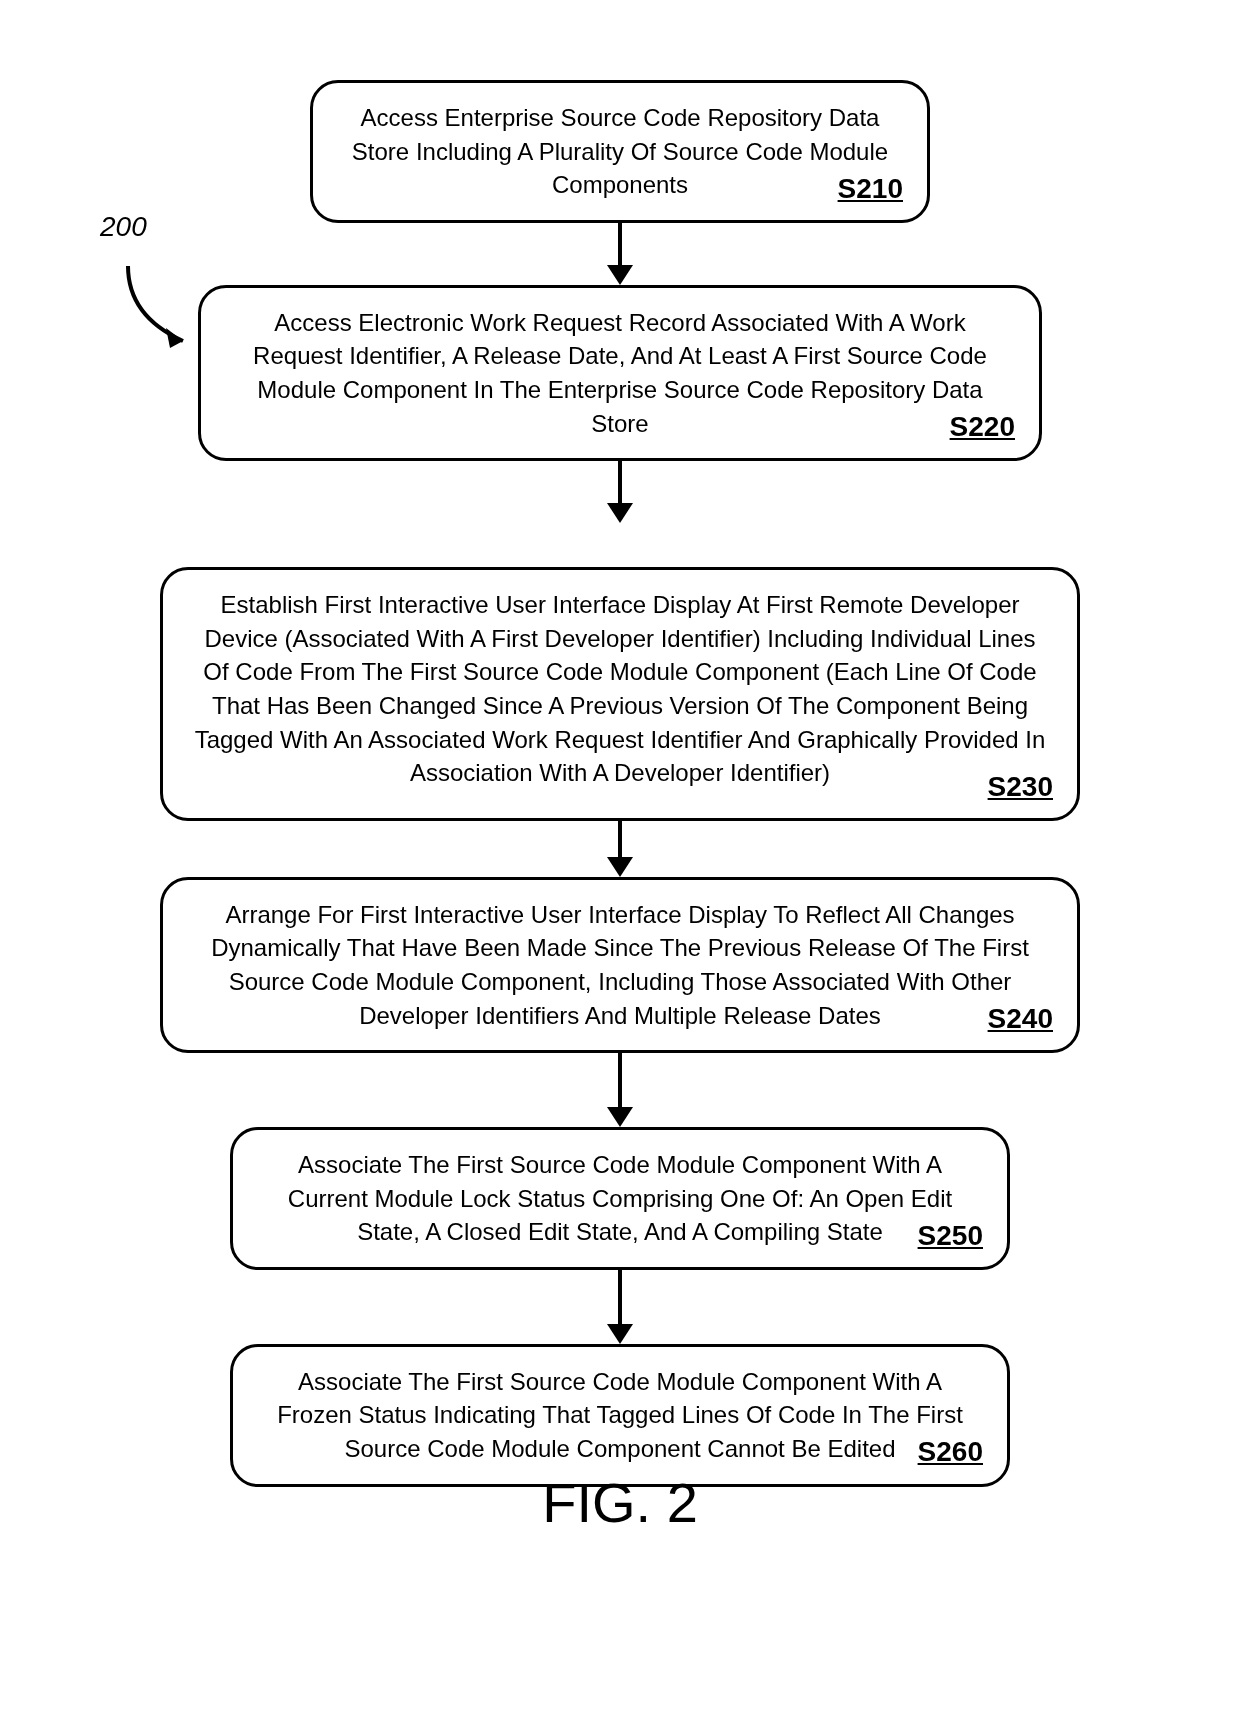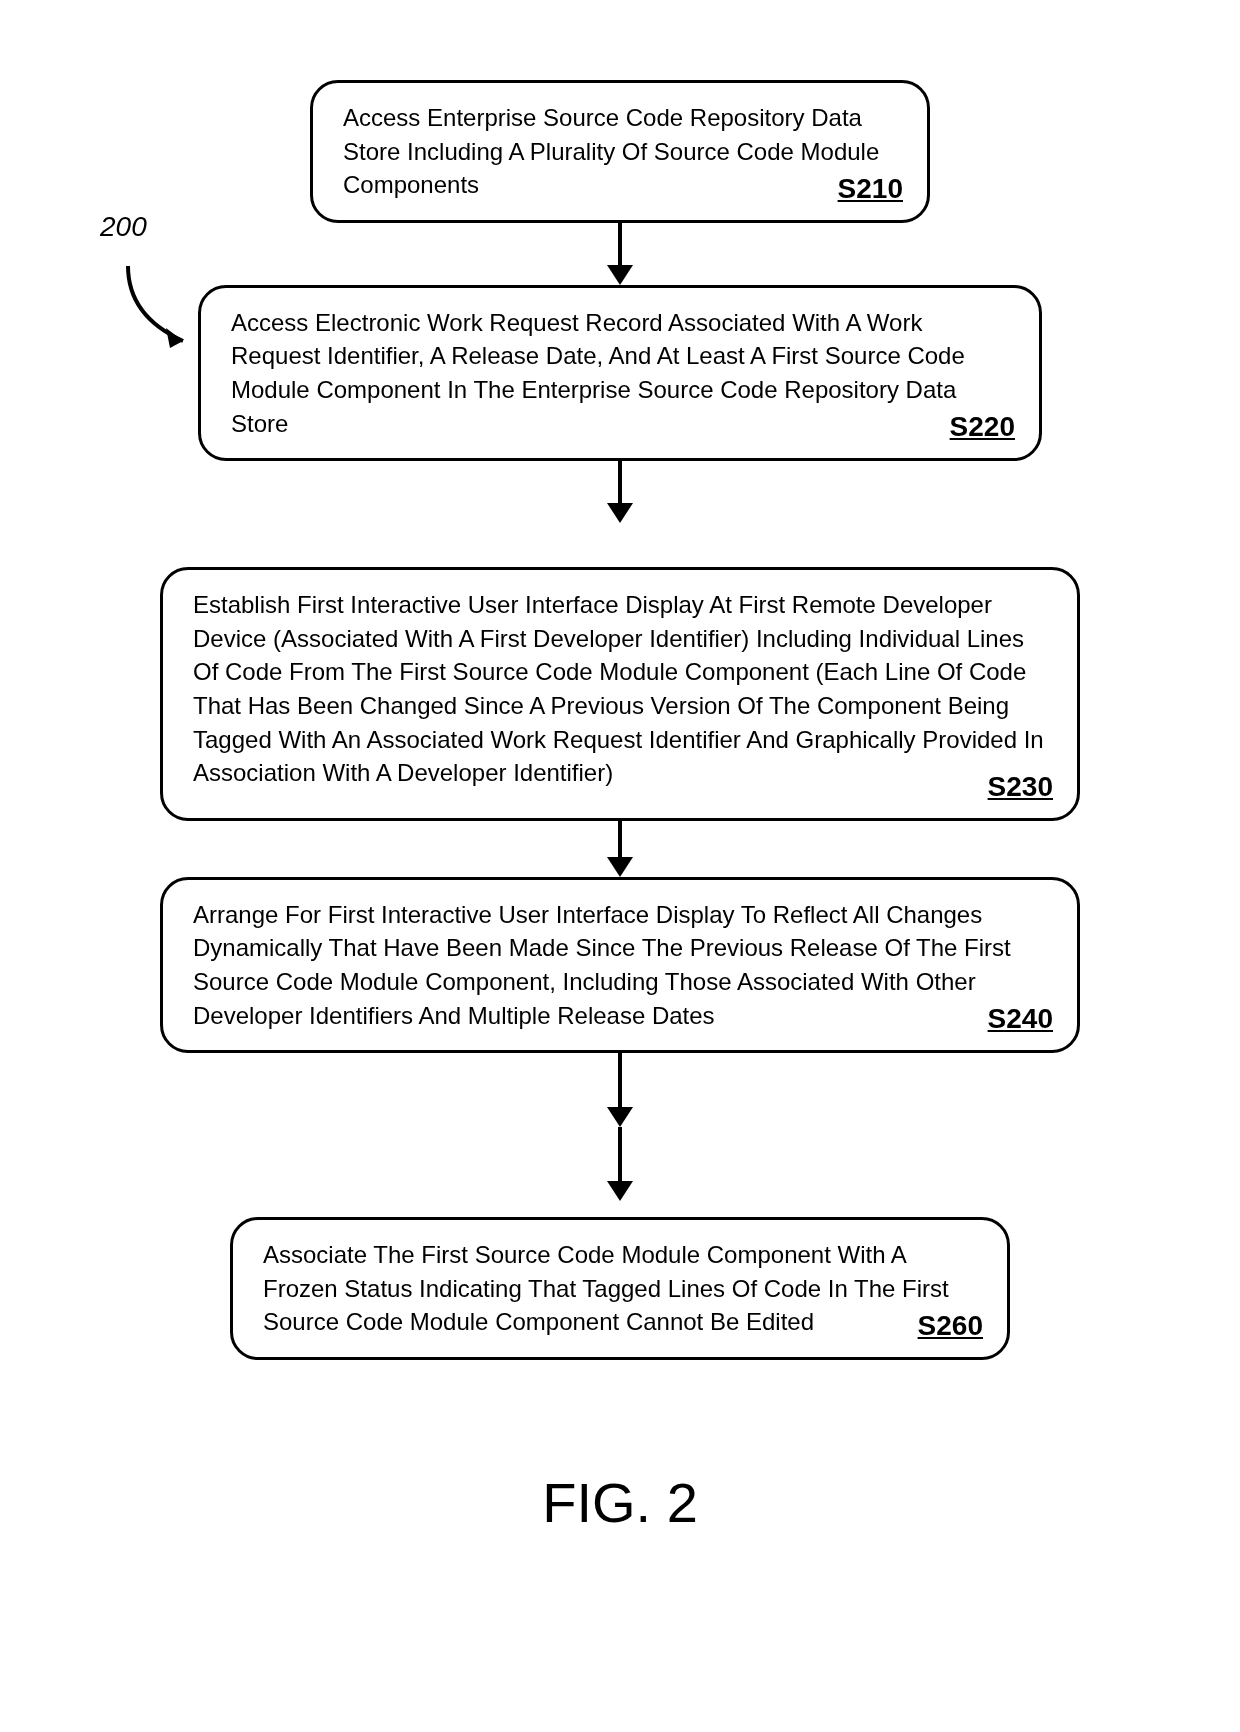--- a/index.html
+++ b/index.html
@@ -22,20 +22,21 @@
       display: flex;
       flex-direction: column;
       align-items: center;
     }
     .step {
       border: 3px solid #000;
       border-radius: 28px;
       background: #fff;
       padding: 18px 30px 18px 30px;
       position: relative;
+      text-align: center;
       font-size: 24px;
       line-height: 1.4;
     }
     .step-label {
       position: absolute;
       right: 24px;
       bottom: 12px;
       font-size: 28px;
       text-decoration: underline;
       font-weight: bold;
@@ -72,21 +73,21 @@
       font-family: Arial, Helvetica, sans-serif;
       font-size: 56px;
       font-weight: normal;
     }
     
     .s210 { width: 620px; }
     .s220 { width: 844px; }
     .s230 { width: 920px; padding-bottom: 28px; margin-top: 44px; }
     .s240 { width: 920px; }
     .s250 { width: 780px; }
-    .s260 { width: 780px; margin-top: 16px; }
+    .s260 { width: 780px; }
   </style>
 </head>
 <body>
 
 <div class="ref-label" style="left:100px; top:211px;">
   <span>200</span>
 </div>
 
 <svg class="ref-arrow" style="left:108px; top:256px;" width="110" height="110" viewBox="0 0 110 110">
   <path d="M 20 10 Q 20 60 75 85" stroke="#000" stroke-width="4" fill="none"></path>
@@ -128,20 +129,24 @@
   <div class="step s240">
     <span>Arrange For First Interactive User Interface Display To Reflect All Changes Dynamically That Have Been Made Since The Previous Release Of The First Source Code Module Component, Including Those Associated With Other Developer Identifiers And Multiple Release Dates</span>
     <span class="step-label">S240</span>
   </div>
 
   <div class="arrow">
     <div class="arrow-line" style="height:54px;"></div>
     <div class="arrow-head"></div>
   </div>
 
+  <div class="step s250">
+    <span>Associate The First Source Code Module Component With A Current Module Lock Status Comprising One Of: An Open Edit State, A Closed Edit State, And A Compiling State</span>
+    <span class="step-label">S250</span>
+  </div>
 
   <div class="arrow">
     <div class="arrow-line" style="height:54px;"></div>
     <div class="arrow-head"></div>
   </div>
 
   <div class="step s260">
     <span>Associate The First Source Code Module Component With A Frozen Status Indicating That Tagged Lines Of Code In The First Source Code Module Component Cannot Be Edited</span>
     <span class="step-label">S260</span>
   </div>

